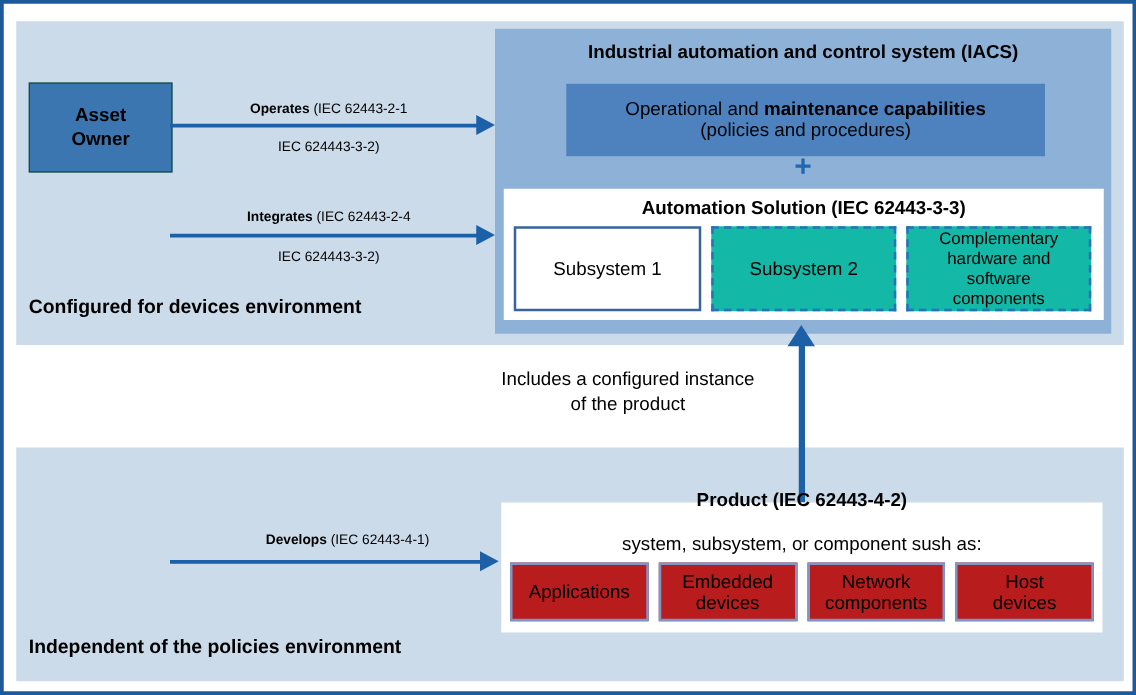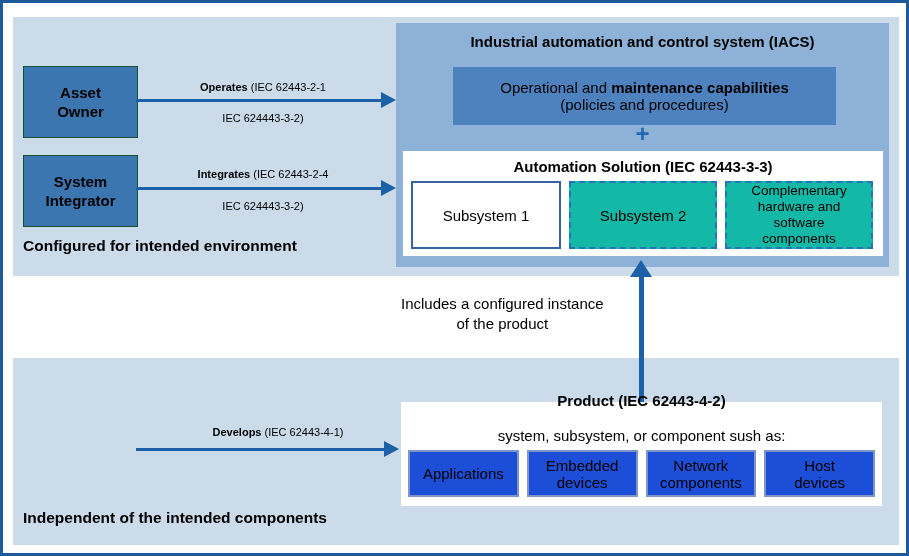--- a/index.html
+++ b/index.html
@@ -35,21 +35,21 @@
 
   
   .iacs{background:#8eb2d7;}
   .ops-box{background:#4d82bf;}
   .plus{color:#2268b0;font-weight:bold;font-size:24px;line-height:24px;}
 
   
   .white-box{background:#ffffff;}
   .sub-solid{background:#fff;border:2px solid #39639f;}
   .sub-dashed{background:#14b8a6;border:2px dashed #2a72b8;}
-  .item-box{background:#1d4ed8;border:2px solid #7e95c8;flex:1;}
+  .item-box{background:#b91c1c;border:2px solid #7e95c8;flex:1;}
 
   
   .h-line{height:3px;background:#1c60a7;}
   .head-right{
     width:0;height:0;
     border-left:15px solid #1c60a7;
     border-top:8px solid transparent;
     border-bottom:8px solid transparent;
   }
   .v-line{width:5px;background:#1c60a7;}
@@ -83,22 +83,20 @@
   <div class="abs b center" style="left:400px;top:155px;width:480px;height:17px;font-size:15px;">Automation Solution (IEC 62443-3-3)</div>
   <div class="abs sub-solid center t15" style="left:408px;top:178px;width:146px;height:64px;">Subsystem 1</div>
   <div class="abs sub-dashed center t15" style="left:566px;top:178px;width:144px;height:64px;">Subsystem 2</div>
   <div class="abs sub-dashed center t14 pre" style="left:722px;top:178px;width:144px;height:64px;">Complementary
 hardware and
 software
 components</div>
 
   <div class="abs role-box center pre" style="left:20px;top:63px;width:113px;height:70px;">Asset
 Owner</div>
-  <div class="abs role-box center pre" style="left:20px;top:152px;width:113px;height:70px;">System
-Integrator</div>
 
   <div>
     <div class="abs h-line" style="left:133px;top:96px;width:247px;"></div>
     <div class="abs head-right" style="left:378px;top:89px;"></div>
     <div class="abs arrow-label" style="left:135px;top:76px;width:250px;"><span class="b">Operates</span><span> (IEC 62443-2-1</span></div>
     <div class="abs arrow-label" style="left:135px;top:107px;width:250px;">IEC 624443-3-2)</div>
   </div>
 
   <div>
     <div class="abs h-line" style="left:133px;top:184px;width:247px;"></div>
@@ -106,22 +104,22 @@
     <div class="abs arrow-label" style="left:135px;top:163px;width:250px;"><span class="b">Integrates</span><span> (IEC 62443-2-4</span></div>
     <div class="abs arrow-label" style="left:135px;top:195px;width:250px;">IEC 624443-3-2)</div>
   </div>
 
   <div>
     <div class="abs h-line" style="left:133px;top:445px;width:250px;"></div>
     <div class="abs head-right" style="left:381px;top:438px;"></div>
     <div class="abs arrow-label" style="left:135px;top:421px;width:250px;padding-left:15px;"><span class="b">Develops</span><span> (IEC 62443-4-1)</span></div>
   </div>
 
-  <div class="abs zone-label" style="left:20px;top:234px;">Configured for intended environment</div>
-  <div class="abs zone-label" style="left:20px;top:506px;">Independent of the intended components</div>
+  <div class="abs zone-label" style="left:20px;top:234px;">Configured for devices environment</div>
+  <div class="abs zone-label" style="left:20px;top:506px;">Independent of the policies environment</div>
 
   <div class="abs pre" style="left:398px;top:291px;font-size:15px;line-height:20px;text-align:center;">Includes a configured instance
 of the product</div>
 
   <div>
     <div class="abs v-line" style="left:636px;top:273px;height:126px;"></div>
     <div class="abs head-up" style="left:627px;top:257px;"></div>
   </div>
 
   <div class="abs white-box" style="left:398px;top:399px;width:481px;height:104px;"></div>

